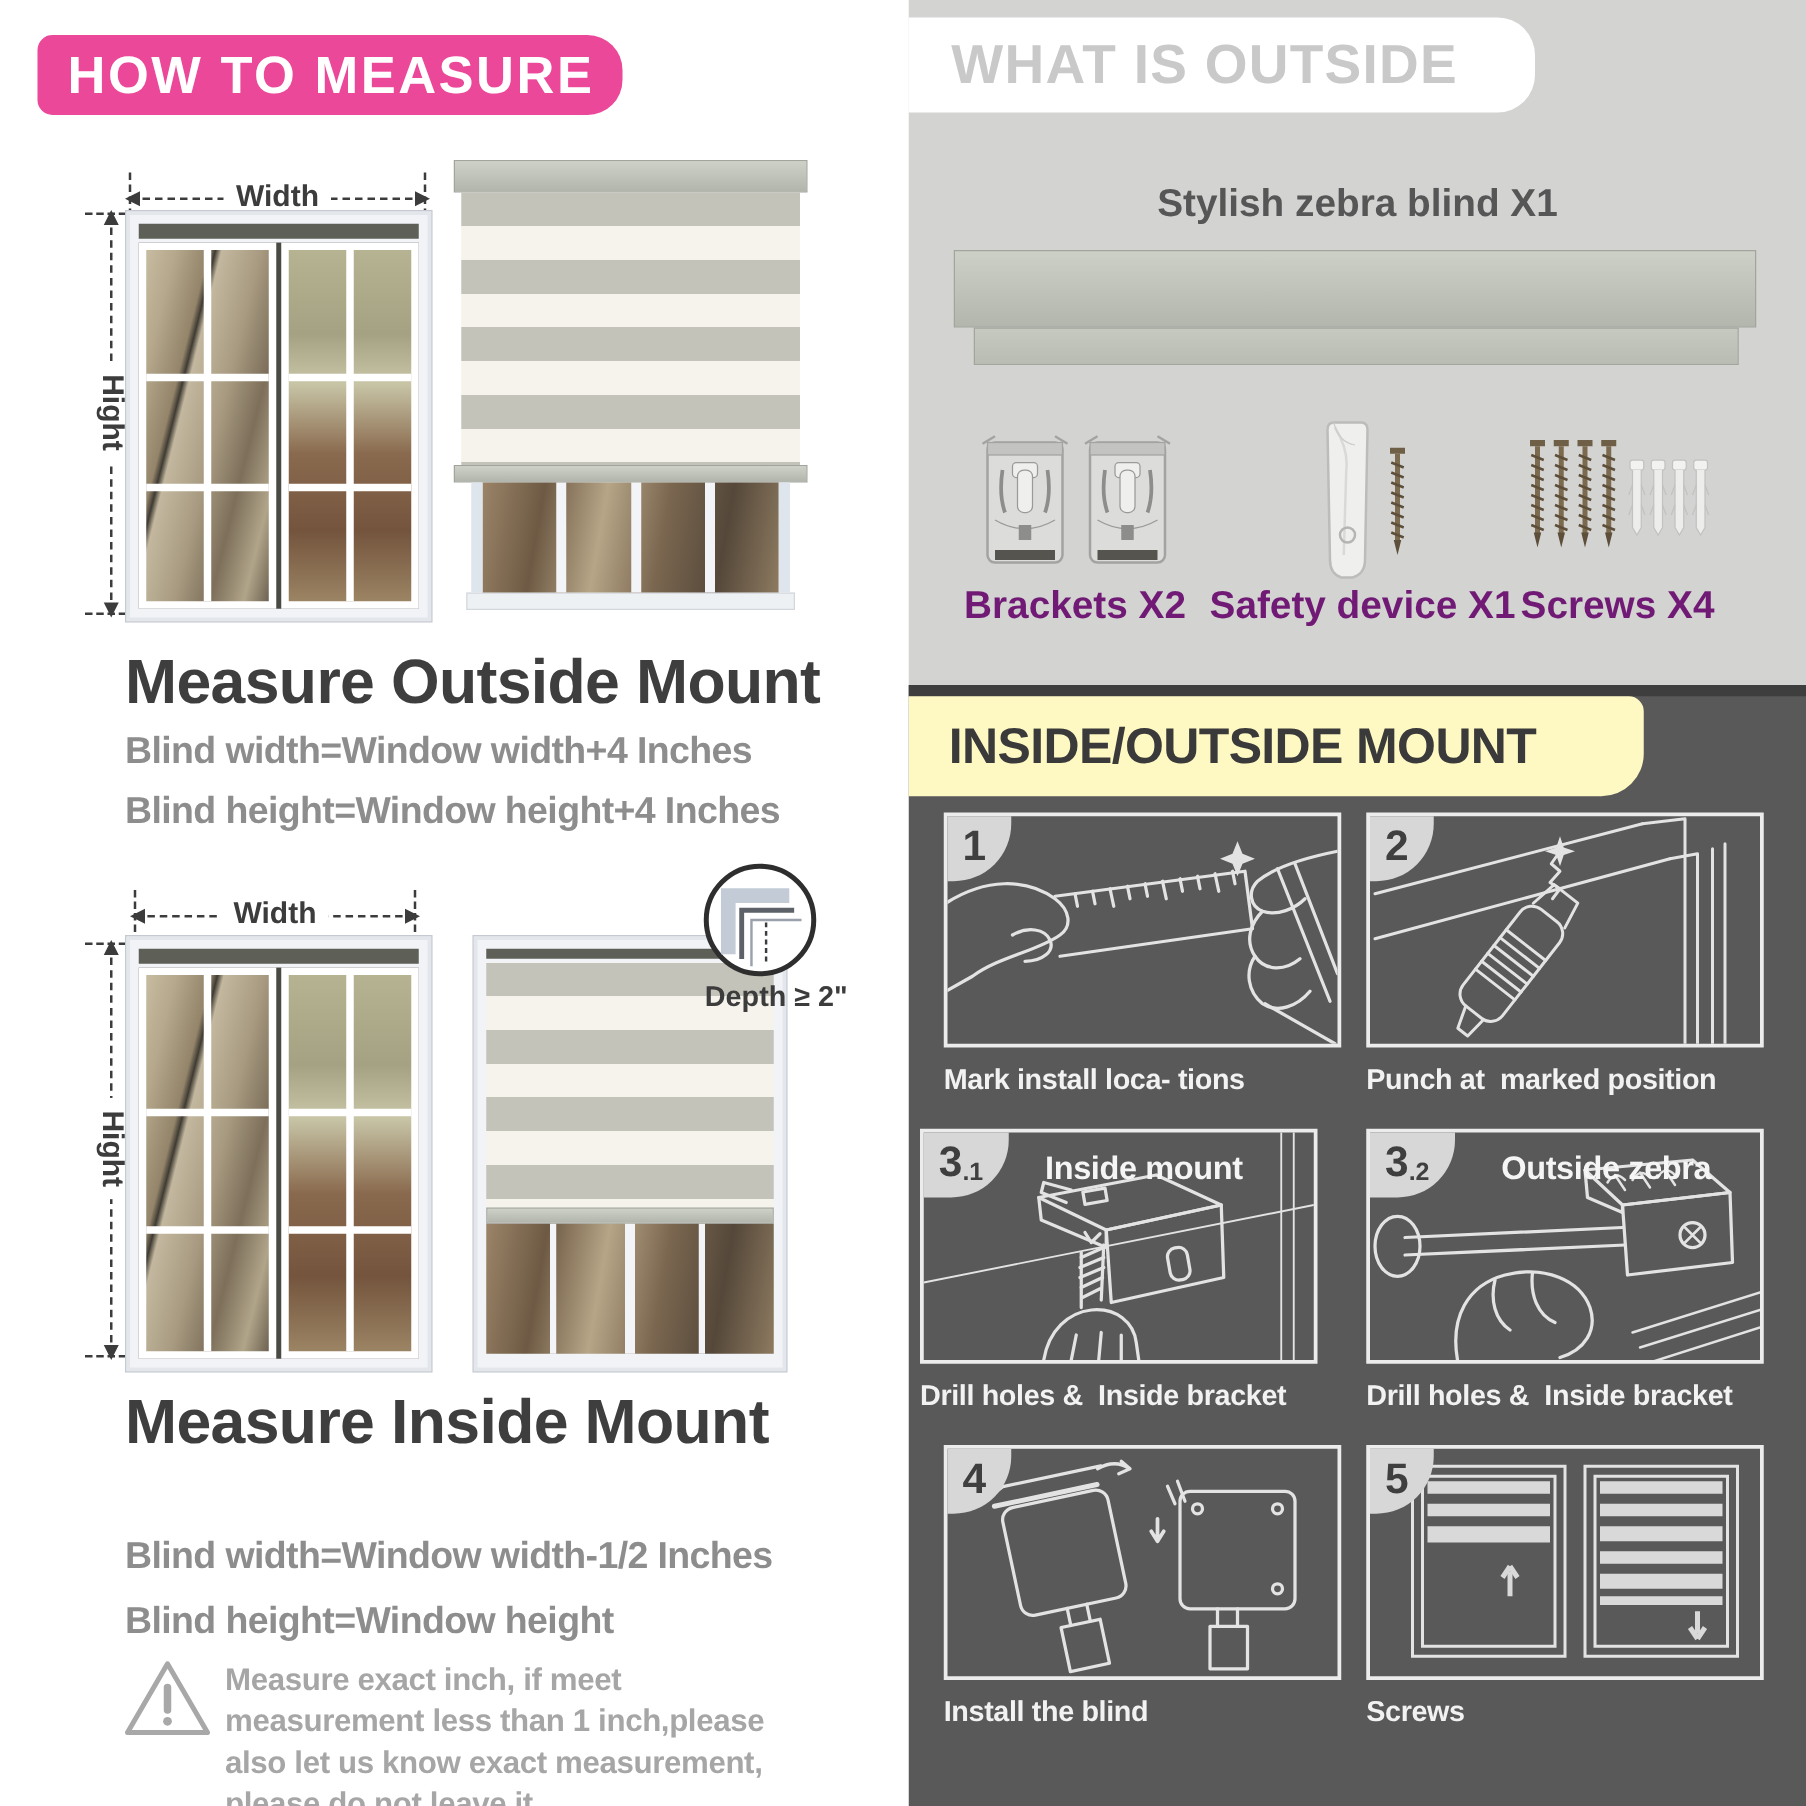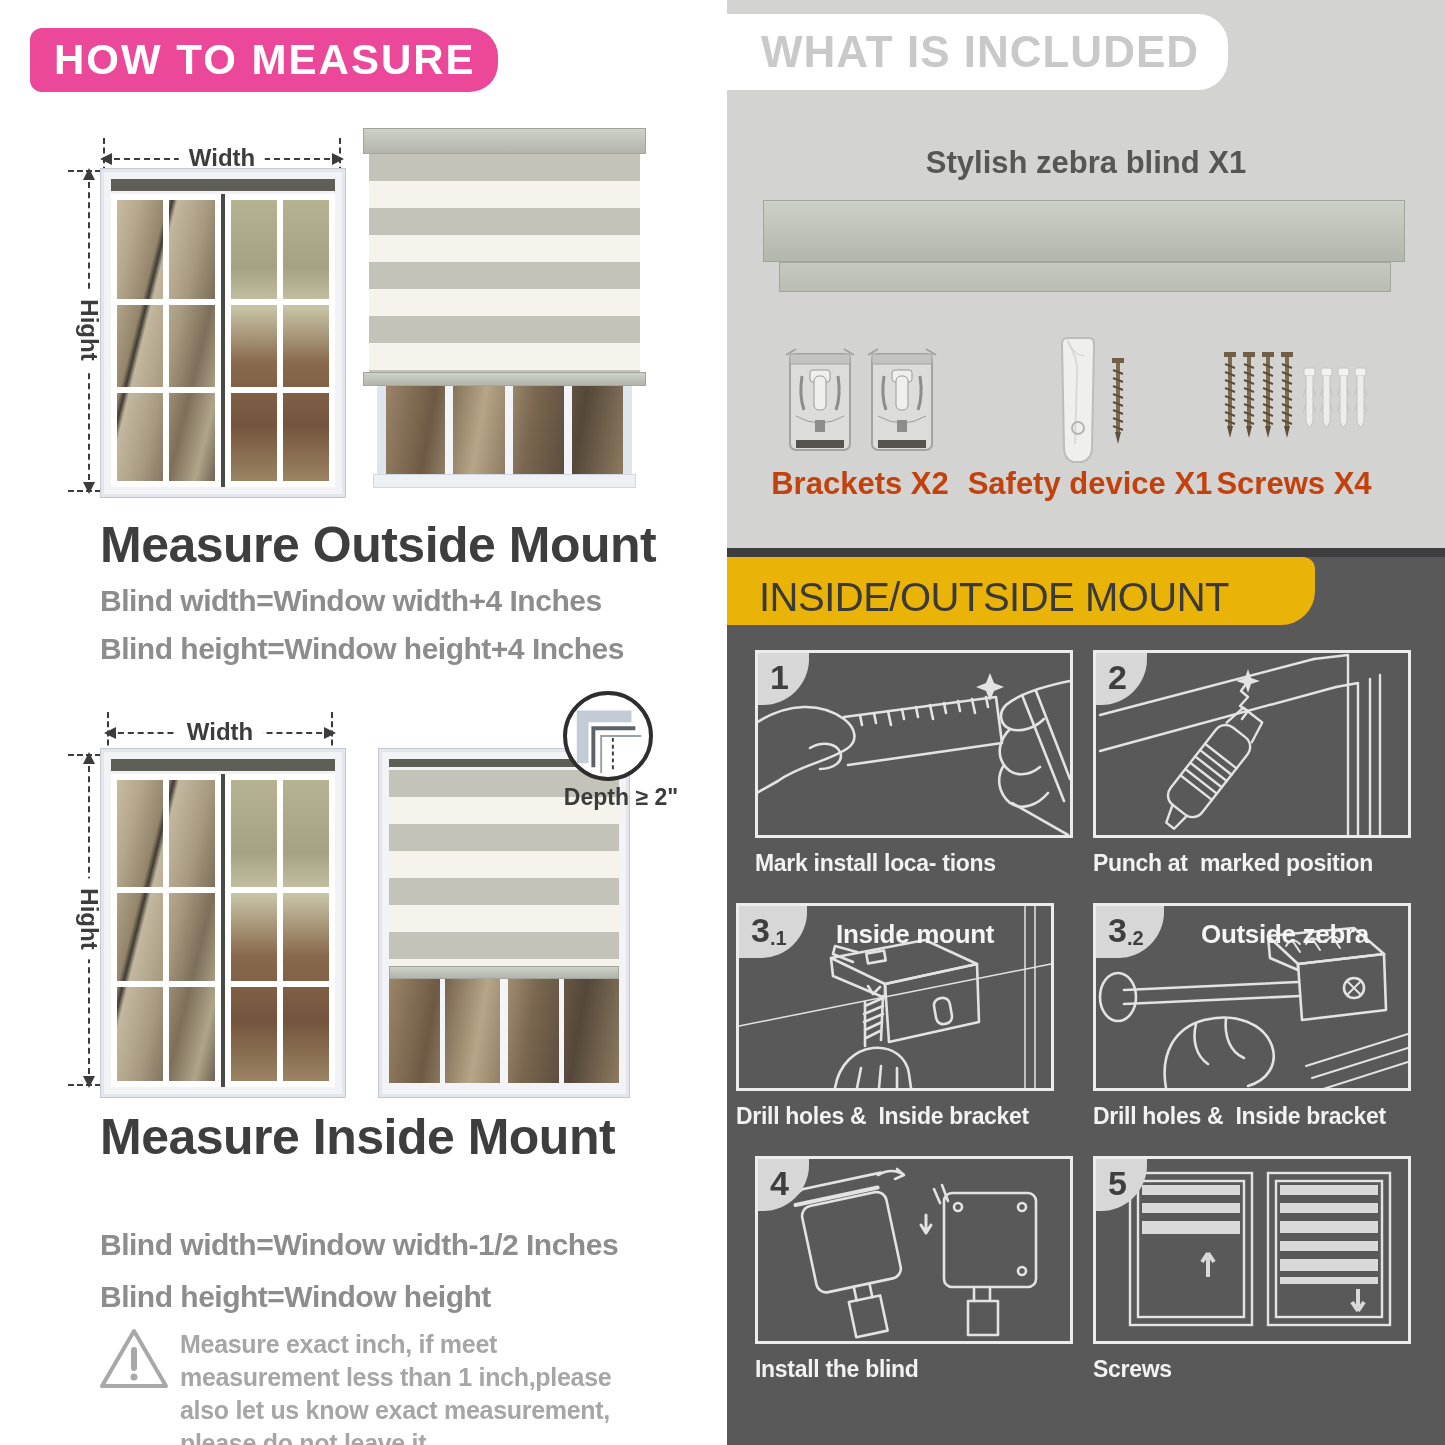--- a/index.html
+++ b/index.html
@@ -43,27 +43,27 @@
   .stripes{background:repeating-linear-gradient(180deg,#c4c3ba 0 27px,#f5f3ec 27px 54px);}
   .lowerwin{background:linear-gradient(100deg,#9b8468 0%,#6e5a44 20%,#b6a587 40%,#7b6750 60%,#55483a 80%,#8d7a60 100%);
     border-left:9px solid #dfe5ec;border-right:9px solid #dfe5ec;position:relative;box-sizing:border-box;}
   .lw-bar{position:absolute;top:0;bottom:0;width:8px;background:#f2f4f7;}
 
   
   .rt-panel{left:727px;top:0;width:718px;height:548px;background:#d3d3d2;}
   .rt-banner{left:727px;top:14px;width:501px;height:76px;background:#ffffff;border-radius:0 30px 30px 0;
     color:#c9c9c9;font-weight:bold;font-size:44px;line-height:76px;padding-left:34px;letter-spacing:1px;box-sizing:border-box;}
   .product-label{left:727px;top:145px;width:718px;text-align:center;font-size:31px;font-weight:bold;color:#565656;}
-  .item-label{top:466px;text-align:center;font-size:31px;font-weight:bold;color:#c2410c;}
+  .item-label{top:466px;text-align:center;font-size:31px;font-weight:bold;color:#701a75;}
 
   
   .rb-panel{left:727px;top:548px;width:718px;height:897px;background:#595959;}
   .rb-strip{left:727px;top:548px;width:718px;height:9px;background:#3e3e3e;}
-  .rb-banner{left:727px;top:557px;width:588px;height:68px;background:#eab308;border-radius:0 12px 34px 0;
-    color:#3a3a3a;font-weight:normal;font-size:40px;line-height:80px;padding-left:32px;letter-spacing:-0.5px;box-sizing:border-box;}
+  .rb-banner{left:727px;top:557px;width:588px;height:80px;background:#fef9c3;border-radius:0 12px 34px 0;
+    color:#3a3a3a;font-weight:bold;font-size:40px;line-height:80px;padding-left:32px;letter-spacing:-0.5px;box-sizing:border-box;}
   .step{width:330px;height:250px;}
   .step-frame{position:absolute;left:0;top:0;width:318px;height:188px;border:3px solid #ececec;box-sizing:border-box;}
   .badge{position:absolute;left:3px;top:3px;height:52px;background:#d7d7d7;border-radius:0 0 46px 0;
     color:#3f3f3f;font-weight:bold;font-size:34px;line-height:48px;padding:0 20px 0 12px;}
   .badge .sub{font-size:20px;position:relative;top:3px;}
   .step-title{position:absolute;top:16px;font-size:26px;font-weight:bold;color:#f5f5f5;letter-spacing:-0.3px;}
   .step-caption{position:absolute;top:200px;left:0;font-size:23px;font-weight:bold;color:#f2f2f2;
     white-space:pre;letter-spacing:-0.3px;}
   .step svg.art{position:absolute;left:3px;top:3px;}
 
@@ -193,21 +193,21 @@
   <div class="abs sec-line" style="left:100px;top:1280px;">Blind height=Window height</div>
 
   <svg class="abs" style="left:98px;top:1326px;" width="72" height="66" viewBox="0 0 72 66">
     <path d="M36,5 L68,60 L4,60 Z" fill="none" stroke="#a8a8a8" stroke-width="4" stroke-linejoin="round"></path>
     <path d="M36,24 L36,42" stroke="#a8a8a8" stroke-width="6" stroke-linecap="round"></path>
     <circle cx="36" cy="51" r="3.5" fill="#a8a8a8"></circle>
   </svg>
   <div class="abs warn-text" style="left:180px;top:1328px;">Measure exact inch, if meet measurement less than 1 inch,please also let us know exact measurement, please do not leave it</div>
 
   <div class="abs rt-panel"></div>
-  <div class="abs rt-banner">WHAT IS INCLUDED</div>
+  <div class="abs rt-banner">WHAT IS OUTSIDE</div>
   <div class="abs product-label">Stylish zebra blind X1</div>
 
   <div class="abs rail" style="left:763px;top:200px;width:642px;height:62px;background:linear-gradient(180deg,#ccd0c6,#b3b6ad);"></div>
   <div class="abs rail" style="left:779px;top:262px;width:612px;height:30px;background:linear-gradient(180deg,#c6c9c0,#b9bcb3);"></div>
 
   <svg class="abs" style="left:784px;top:346px;" width="72" height="112" viewBox="0 0 72 112">
     <rect x="6" y="8" width="60" height="96" rx="6" fill="#dcdcda" stroke="#a3a3a1" stroke-width="2"></rect>
     <path d="M2,9 L12,3 M70,9 L60,3" stroke="#a3a3a1" stroke-width="2" fill="none"></path>
     <rect x="6" y="8" width="60" height="10" fill="#c3c3c1" stroke="#a3a3a1"></rect>
     <rect x="26" y="24" width="20" height="12" rx="3" fill="#efefed" stroke="#9a9a98"></rect>

